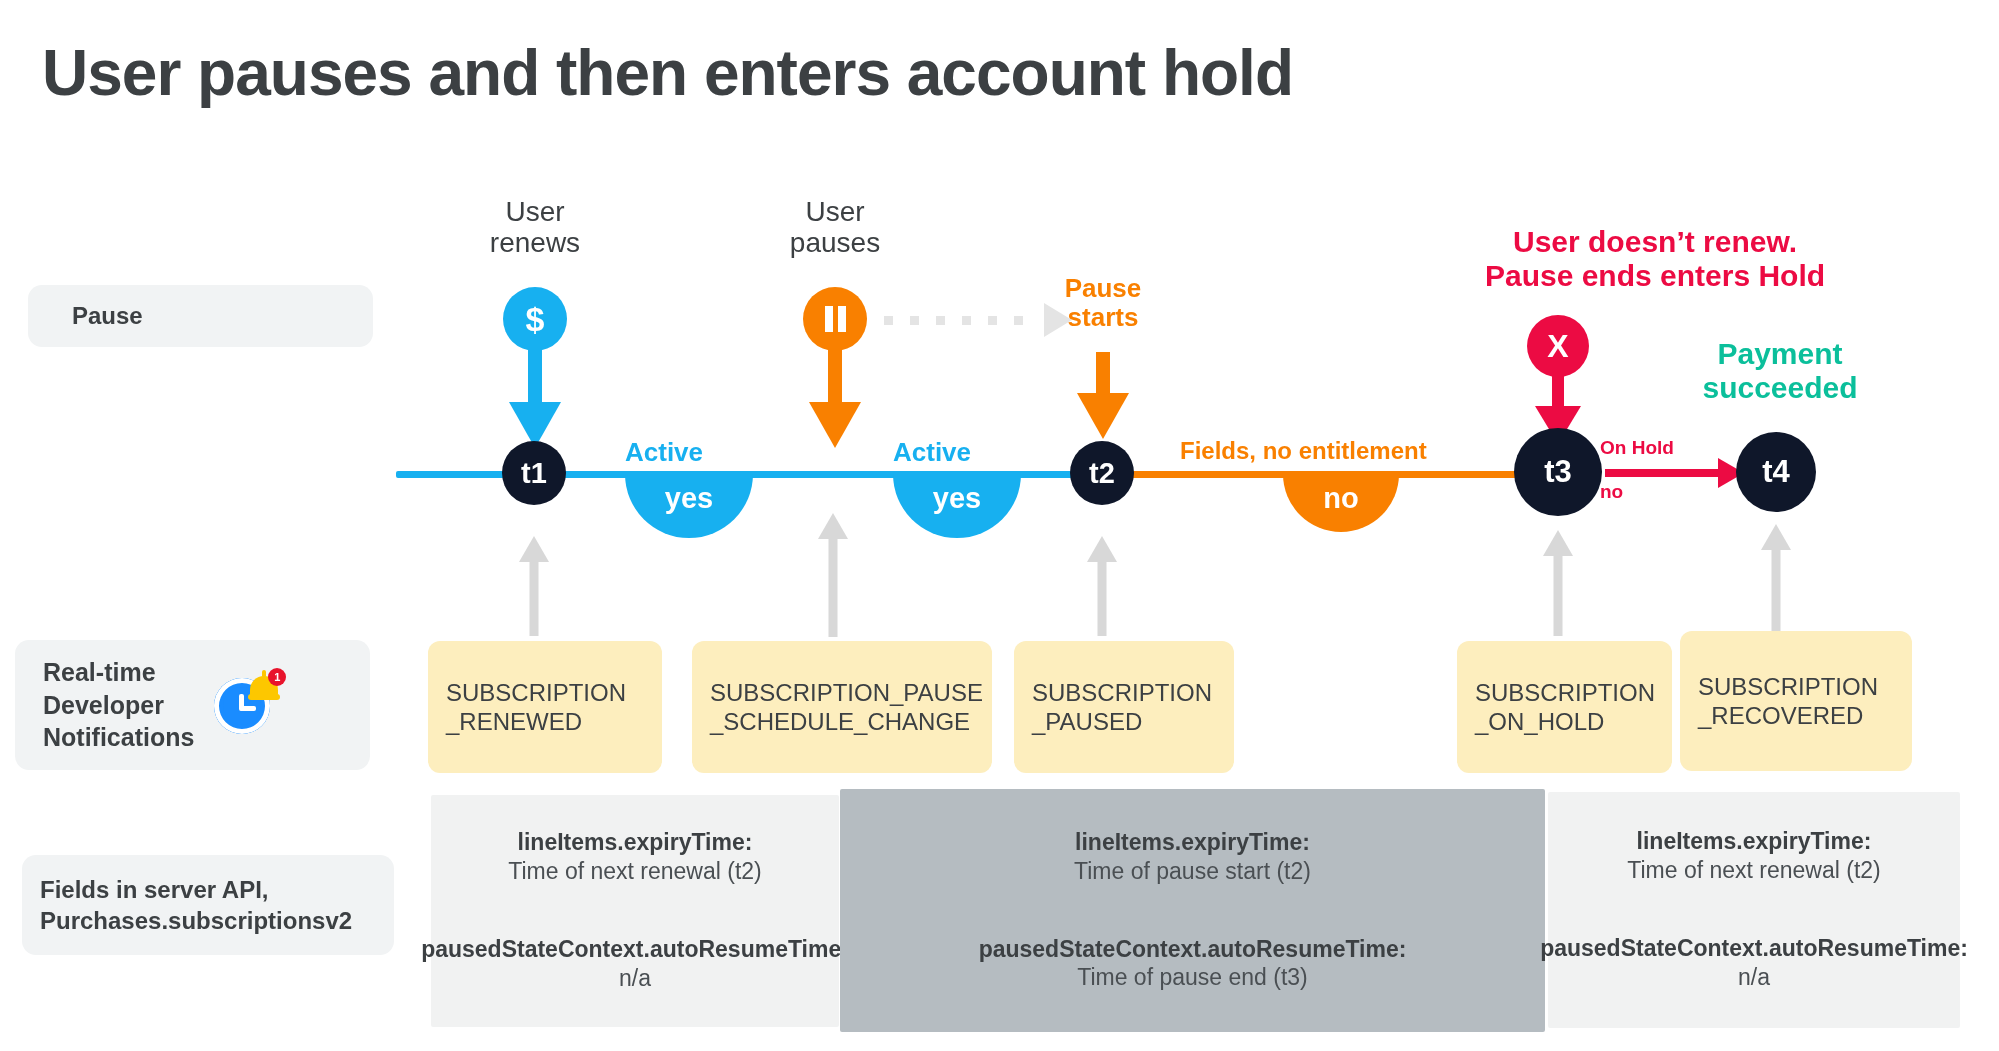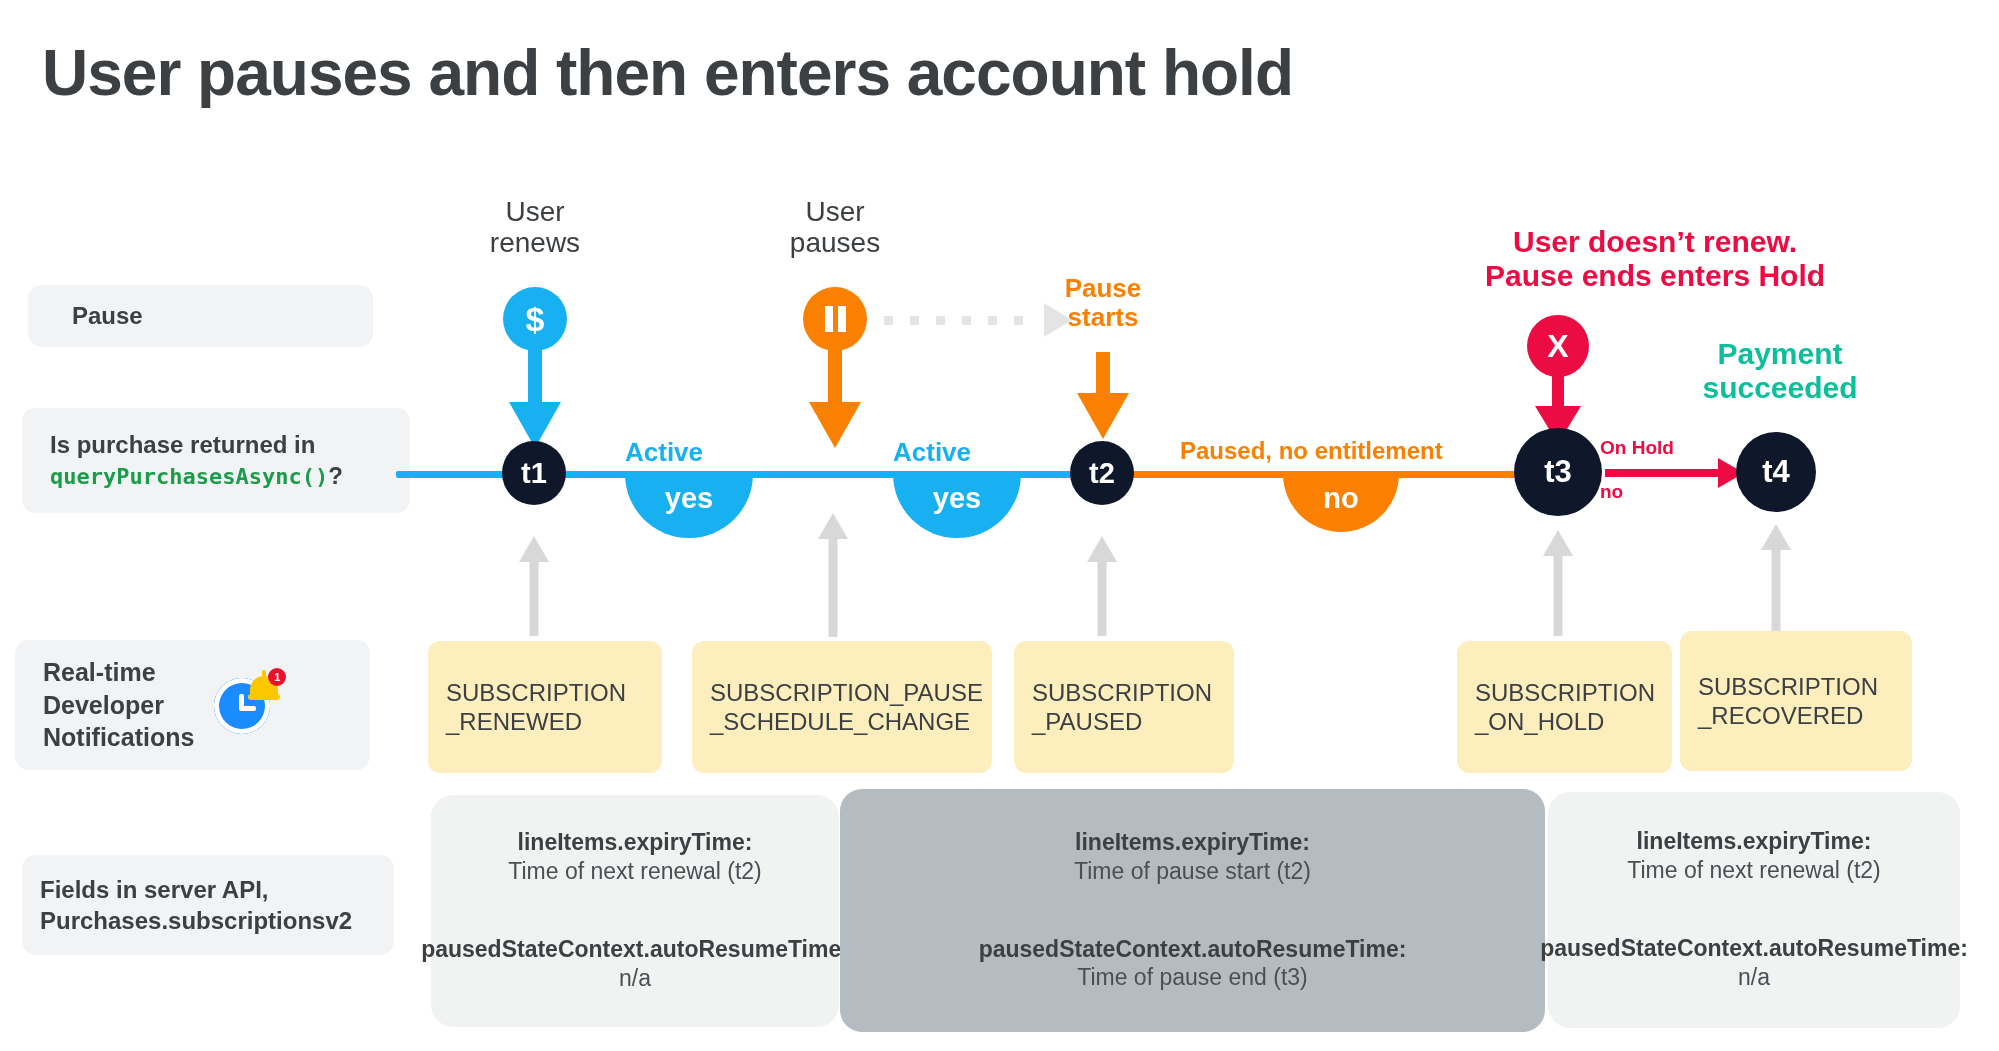--- a/index.html
+++ b/index.html
@@ -88,21 +88,21 @@
 
   
   .rtdn-box{
     position:absolute;background:#fdeebe;border-radius:12px;
     display:flex;align-items:center;box-sizing:border-box;
     padding:0 18px;color:#3c4043;font-size:24px;font-weight:400;line-height:1.22;
   }
 
   
   .field-panel{
-    position:absolute;border-radius:22px;box-sizing:border-box;
+    position:absolute;border-radius:2px;box-sizing:border-box;
     display:flex;flex-direction:column;align-items:center;justify-content:center;
     color:#3c4043;text-align:center;
   }
   .field-panel.light{background:#f1f2f2;}
   .field-panel.dark{background:#b5bcc1;}
   .field-block{margin:0;}
   .field-block + .field-block{margin-top:48px;}
   .field-key{font-size:23px;font-weight:700;line-height:1.25;}
   .field-val{font-size:23px;font-weight:400;line-height:1.3;color:#4a4f53;}
 
@@ -115,28 +115,20 @@
 <body>
 
 <div class="stage">
 
   <div class="abs" id="page-title">User pauses and then enters account hold</div>
 
   <div class="abs row-label" id="label-events">
     <span>Pause</span>
   </div>
 
-  <div class="abs row-label" id="label-query">
-    <div>
-      <div>Is purchase returned in</div>
-      <div>
-        <span class="code">queryPurchasesAsync()</span><span>?</span>
-      </div>
-    </div>
-  </div>
 
   <div class="abs row-label" id="label-rtdn">
     <div>
       <div>Real-time</div>
       <div>Developer</div>
       <div>Notifications</div>
     </div>
     <div class="rtdn-icon">
       <div class="clock"></div>
       <div class="hand-v"></div>
@@ -220,21 +212,21 @@
   <div class="seg-label" style="left:625px;top:437px;width:128px;color:#17b0f0;font-size:26px;">Active</div>
 
   <div class="halfbubble" style="left:893px;top:474px;width:128px;height:64px;background:#17b0f0;">
     <span>yes</span>
   </div>
   <div class="seg-label" style="left:893px;top:437px;width:128px;color:#17b0f0;font-size:26px;">Active</div>
 
   <div class="halfbubble" style="left:1283px;top:474px;width:116px;height:58px;background:#f98000;">
     <span>no</span>
   </div>
-  <div class="seg-label" style="left:1180px;top:437px;width:320px;color:#f98000;font-size:24px;">Paused, no entitlement</div>
+  <div class="seg-label" style="left:1180px;top:437px;width:320px;color:#f98000;font-size:24px;">Fields, no entitlement</div>
 
   <div class="abs" style="left:1605px;top:469px;width:120px;height:8px;background:#ec0b43;"></div>
   <div class="abs" style="left:1718px;top:458px;width:0;height:0;border-top:15px solid transparent;border-bottom:15px solid transparent;border-left:26px solid #ec0b43;"></div>
   <div class="seg-label" style="left:1600px;top:437px;width:135px;color:#ec0b43;font-size:19px;">On Hold</div>
   <div class="seg-label" style="left:1600px;top:481px;width:135px;color:#ec0b43;font-size:19px;">no</div>
 
   <div class="node" style="left:502px;top:441px;width:64px;height:64px;font-size:29px;">
     <span>t1</span>
   </div>
   <div class="node" style="left:1070px;top:441px;width:64px;height:64px;font-size:29px;">

